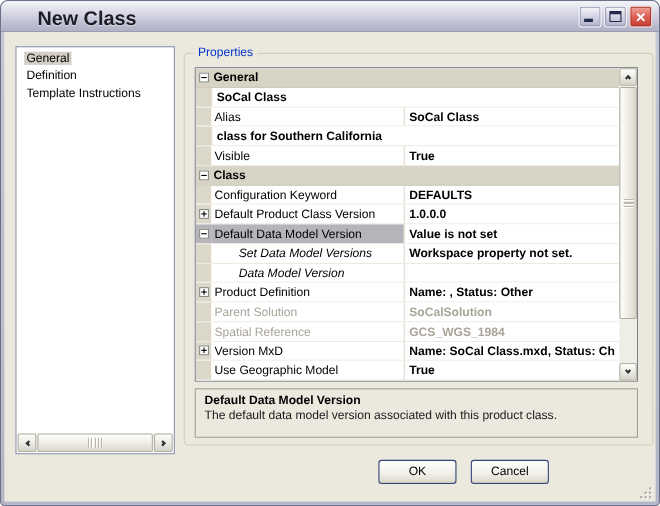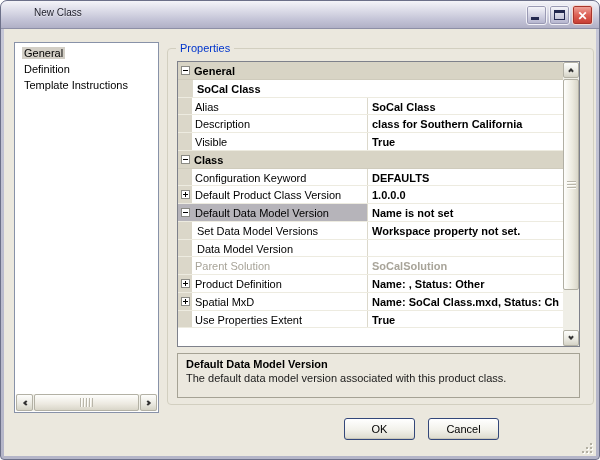--- a/index.html
+++ b/index.html
@@ -6,21 +6,21 @@
   body{width:600px;height:460px;font-family:"Liberation Sans",sans-serif;-webkit-font-smoothing:antialiased;}
   *{box-sizing:border-box;}
 
   .dialog{position:relative;width:600px;height:460px;border:1px solid #6c7089;
     border-radius:7px 7px 4px 4px;background:linear-gradient(180deg,#c7c8d8 0%,#b4b5c8 100%);overflow:hidden;}
 
   
   .titlebar{position:absolute;left:0;top:0;right:0;height:28px;
     background:linear-gradient(180deg,#f4f4f9 0%,#dcdce8 35%,#c3c3d6 70%,#b0b0c6 100%);
     border-bottom:1px solid #8d8fa6;border-radius:6px 6px 0 0;}
-  .title-text{position:absolute;left:12px;top:6px;font-size:10px;font-weight:normal;color:#1c1c28;
+  .title-text{position:absolute;left:12px;top:6px;font-size:18px;font-weight:bold;color:#1c1c28;
     text-shadow:0 1px 0 rgba(255,255,255,.5);padding-left:21px;}
   .win-btns{position:absolute;right:6px;top:4px;display:flex;gap:2px;}
   .wbtn{position:relative;width:21px;height:20px;border-radius:3px;border:1px solid #f2f2f8;
     background:linear-gradient(180deg,#f8f8fc 0%,#d4d4e4 50%,#b2b2cc 100%);
     box-shadow:inset 0 0 0 1px #9a9ab4;cursor:pointer;}
   .wbtn.close{border-color:#f3d8d2;background:linear-gradient(180deg,#f0a9a0 0%,#dd6156 50%,#c53a2f 100%);
     box-shadow:inset 0 0 0 1px #a8342b;}
   .glyph-min{position:absolute;left:4px;bottom:4px;width:8px;height:3px;background:#23284f;}
   .glyph-max{position:absolute;left:4px;top:4px;width:11px;height:10px;border:1px solid #23284f;border-top-width:3px;}
   .glyph-x{position:absolute;left:0;top:1px;width:100%;text-align:center;font-size:12px;font-weight:bold;color:#fff;line-height:18px;}
@@ -64,21 +64,21 @@
     font-size:11px;line-height:16px;white-space:nowrap;}
   .cell-margin{flex:0 0 14px;background:#dbd7c9;display:flex;align-items:center;justify-content:center;}
   .cell-label{flex:0 0 175px;padding:1px 2px 0 3px;overflow:hidden;color:#000;}
   .cell-value{flex:1 1 auto;border-left:1px solid #dcd9cc;padding:1px 2px 0 4px;font-weight:bold;overflow:hidden;color:#000;}
   .grid-row.category{background:#d8d4c5;border-bottom-color:#cfcbbc;}
   .grid-row.category .cell-margin{background:transparent;}
   .grid-row.category .cell-label{font-weight:bold;padding-left:2px;}
   .grid-row.category .cell-value{border-left:none;}
   .grid-row.selected .cell-margin,.grid-row.selected .cell-label{background:#b6b4ba;}
   .grid-row.disabled .cell-label,.grid-row.disabled .cell-value{color:#a8a499;}
-  .grid-row.indent .cell-label{padding-left:5px;}
+  .grid-row.indent .cell-label{padding-left:25px;font-style:italic;}
 
   .xbox{position:relative;width:9px;height:9px;border:1px solid #8a8a84;background:#fff;flex:0 0 auto;}
   .xbox::before{content:"";position:absolute;left:1px;right:1px;top:3px;height:1px;background:#000;}
   .xbox.plus::after{content:"";position:absolute;top:1px;bottom:1px;left:3px;width:1px;background:#000;}
 
   
   .vscroll{position:absolute;top:0;right:0;bottom:0;width:16px;background:#efeee6;}
   .vbtn{position:absolute;left:0;width:16px;height:16px;border:1px solid #b3b1a5;border-radius:2px;
     background:linear-gradient(180deg,#fdfdfb 0%,#e9e8e0 60%,#d5d3c6 100%);
     display:flex;align-items:center;justify-content:center;cursor:pointer;}
@@ -184,21 +184,20 @@
       
     </div>
     <div class="cell-label">Alias</div>
     <div class="cell-value">SoCal Class</div>
   </div>
 
   <div class="grid-row prop">
     <div class="cell-margin">
       
     </div>
-    <div class="cell-label">Description</div>
     <div class="cell-value">class for Southern California</div>
   </div>
 
   <div class="grid-row prop">
     <div class="cell-margin">
       
     </div>
     <div class="cell-label">Visible</div>
     <div class="cell-value">True</div>
   </div>
@@ -225,69 +224,76 @@
     </div>
     <div class="cell-label">Default Product Class Version</div>
     <div class="cell-value">1.0.0.0</div>
   </div>
 
   <div class="grid-row prop selected">
     <div class="cell-margin">
       <span class="xbox minus"></span>
     </div>
     <div class="cell-label">Default Data Model Version</div>
-    <div class="cell-value">Name is not set</div>
+    <div class="cell-value">Value is not set</div>
   </div>
 
   <div class="grid-row prop indent">
     <div class="cell-margin">
       
     </div>
     <div class="cell-label">Set Data Model Versions</div>
     <div class="cell-value">Workspace property not set.</div>
   </div>
 
   <div class="grid-row prop indent">
     <div class="cell-margin">
       
     </div>
     <div class="cell-label">Data Model Version</div>
     <div class="cell-value"></div>
   </div>
 
+  <div class="grid-row prop">
+    <div class="cell-margin">
+      <span class="xbox plus"></span>
+    </div>
+    <div class="cell-label">Product Definition</div>
+    <div class="cell-value">Name: , Status: Other</div>
+  </div>
+
   <div class="grid-row prop disabled">
     <div class="cell-margin">
       
     </div>
     <div class="cell-label">Parent Solution</div>
     <div class="cell-value">SoCalSolution</div>
   </div>
 
+  <div class="grid-row prop disabled">
+    <div class="cell-margin">
+      
+    </div>
+    <div class="cell-label">Spatial Reference</div>
+    <div class="cell-value">GCS_WGS_1984</div>
+  </div>
+
   <div class="grid-row prop">
     <div class="cell-margin">
       <span class="xbox plus"></span>
     </div>
-    <div class="cell-label">Product Definition</div>
-    <div class="cell-value">Name: , Status: Other</div>
-  </div>
-
-
-  <div class="grid-row prop">
-    <div class="cell-margin">
-      <span class="xbox plus"></span>
-    </div>
-    <div class="cell-label">Spatial MxD</div>
+    <div class="cell-label">Version MxD</div>
     <div class="cell-value">Name: SoCal Class.mxd, Status: Ch</div>
   </div>
 
   <div class="grid-row prop">
     <div class="cell-margin">
       
     </div>
-    <div class="cell-label">Use Properties Extent</div>
+    <div class="cell-label">Use Geographic Model</div>
     <div class="cell-value">True</div>
   </div>
 </div>
       <div class="vscroll">
         <span class="vbtn up">
             <i class="chev u"></i>
           </span>
         <div class="vthumb">
             <span class="vgrip"></span>
           </div>

